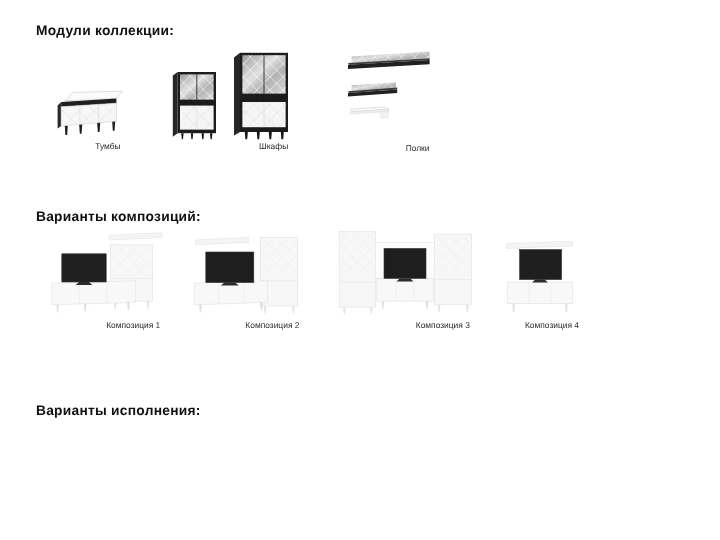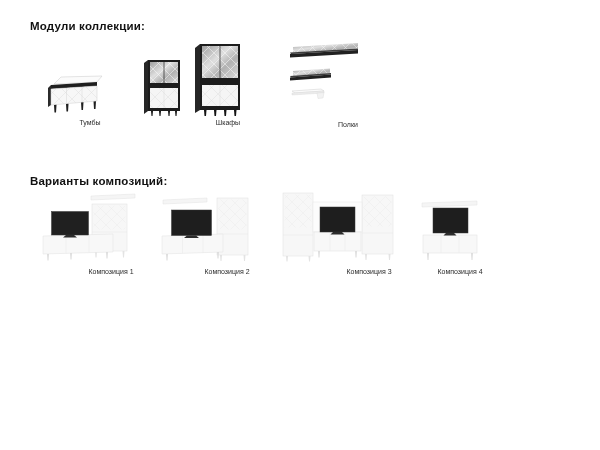--- a/index.html
+++ b/index.html
@@ -235,20 +235,21 @@
         <polygon points="102,122 106,122 105,136 103,136" fill="#dedede"></polygon>
       </g>
       <g>
         <rect x="26" y="32" width="70" height="50" fill="#1e1e1e" stroke="#343434" stroke-width="1"></rect>
         <polygon points="52,82 68,82 73,87 47,87" fill="#2b2b2b"></polygon>
       </g>
     </svg>
   </div>
   <div class="caption" style="left:420px;top:268px;width:80px;">Композиция 4</div>
 
+  <div class="heading" style="left:30px;top:337px;">Варианты исполнения:</div>
 
   <div class="fig" style="left:40px;top:360px;width:36px;height:48px;">
     <svg viewBox="0 0 72 96">
       <g stroke-width="1" stroke-linejoin="round" stroke="#3a3a3a">
         <path d="M8,40 L18,44 L16,62 Q15.5,65 12.5,64.5 Q10,64 10.5,61 Z" fill="#1a1a1a"></path>
         <path d="M26,52 L40,55 L36,80 Q35,84 31,83.5 Q27.5,83 28,79 Z" fill="#1a1a1a"></path>
         <path d="M24,56 L44,10 Q60,22 66,42 Z" fill="#8d8d8d"></path>
         <path d="M24,56 L18,10 Q32,3 44,10 Z" fill="#4e4e4e"></path>
         <path d="M24,56 L18,10 Q8,16 5,30 Q4,38 8,42 Z" fill="#1a1a1a"></path>
       </g>

